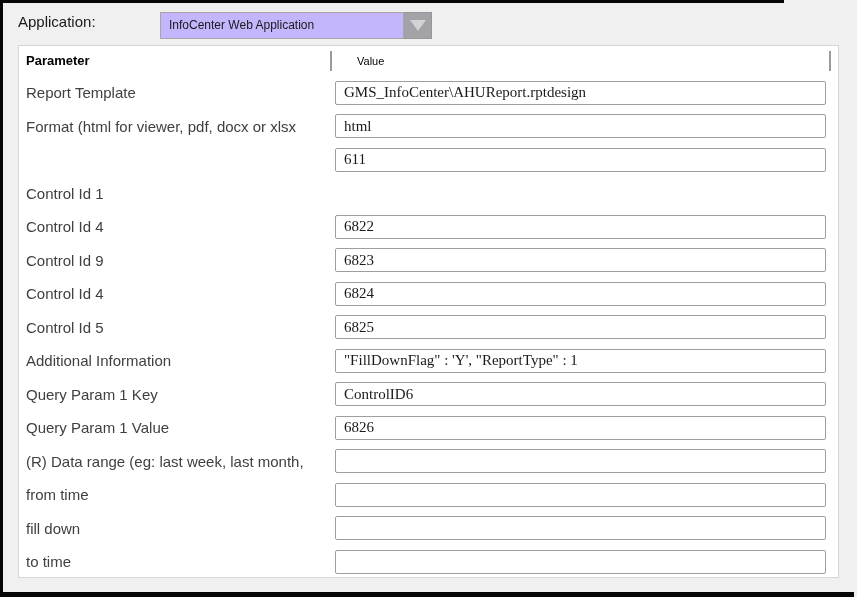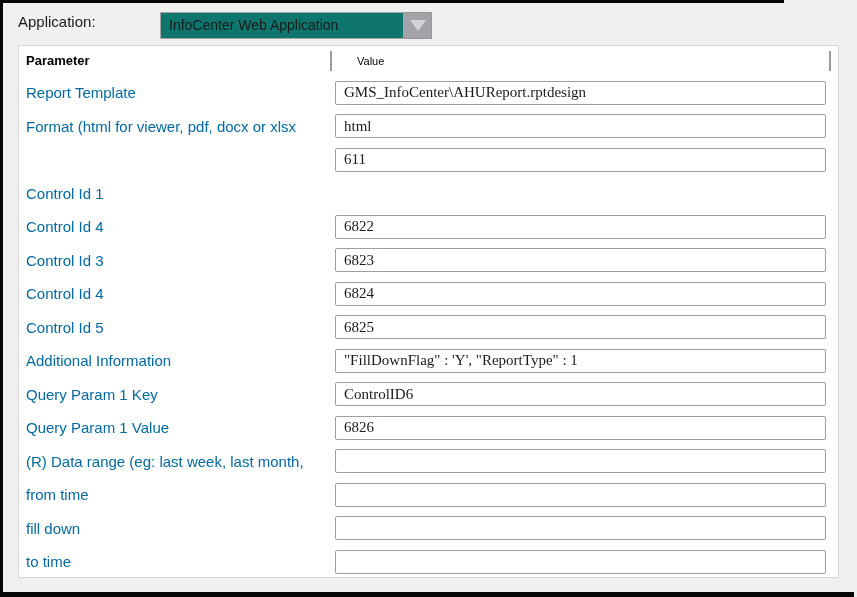--- a/index.html
+++ b/index.html
@@ -24,23 +24,23 @@
     position: absolute; left: 18px; top: 13px;
     font-size: 15px; color: #1a1a1a;
   }
   .combobox {
     position: absolute; left: 160px; top: 12px;
     width: 272px; height: 27px;
     display: flex;
   }
   .combo-field {
     width: 244px; height: 27px;
-    background: #0f766e;
+    background: #c4b5fd;
     border: 1px solid #a6a6a6;
-    font-size: 14px; color: #1a1a1a;
+    font-size: 12px; color: #1a1a1a;
     line-height: 25px;
     padding-left: 8px;
     white-space: nowrap; overflow: hidden;
   }
   .combo-button {
     width: 28px; height: 27px;
     background: #a3a3a7;
     border: 1px solid #97979b;
     border-left: none;
     display: flex; align-items: center; justify-content: center;
@@ -82,21 +82,21 @@
   .sep2 { left: 810px; }
 
   .table-body { display: flex; flex-direction: column; }
   .table-row {
     position: relative;
     height: 33.53px;
   }
   .row-label {
     position: absolute; left: 7px; top: 0; bottom: 0;
     display: flex; align-items: center;
-    font-size: 15px; color: #0369a1;
+    font-size: 15px; color: #404040;
     white-space: nowrap;
   }
   .row-input {
     position: absolute; left: 316px; top: 4.5px;
     width: 491px; height: 24px;
     background: #ffffff;
     border: 1px solid #9b9ea3;
     border-radius: 2px;
     padding: 0 8px;
     font-family: Liberation Serif, serif;
@@ -147,21 +147,21 @@
   <div class="table-row">
     <span class="row-label">Control Id 1</span>
   </div>
 
   <div class="table-row">
     <span class="row-label">Control Id 4</span>
     <input class="row-input" type="text" value="6822" style="">
   </div>
 
   <div class="table-row">
-    <span class="row-label">Control Id 3</span>
+    <span class="row-label">Control Id 9</span>
     <input class="row-input" type="text" value="6823" style="">
   </div>
 
   <div class="table-row">
     <span class="row-label">Control Id 4</span>
     <input class="row-input" type="text" value="6824" style="">
   </div>
 
   <div class="table-row">
     <span class="row-label">Control Id 5</span>

